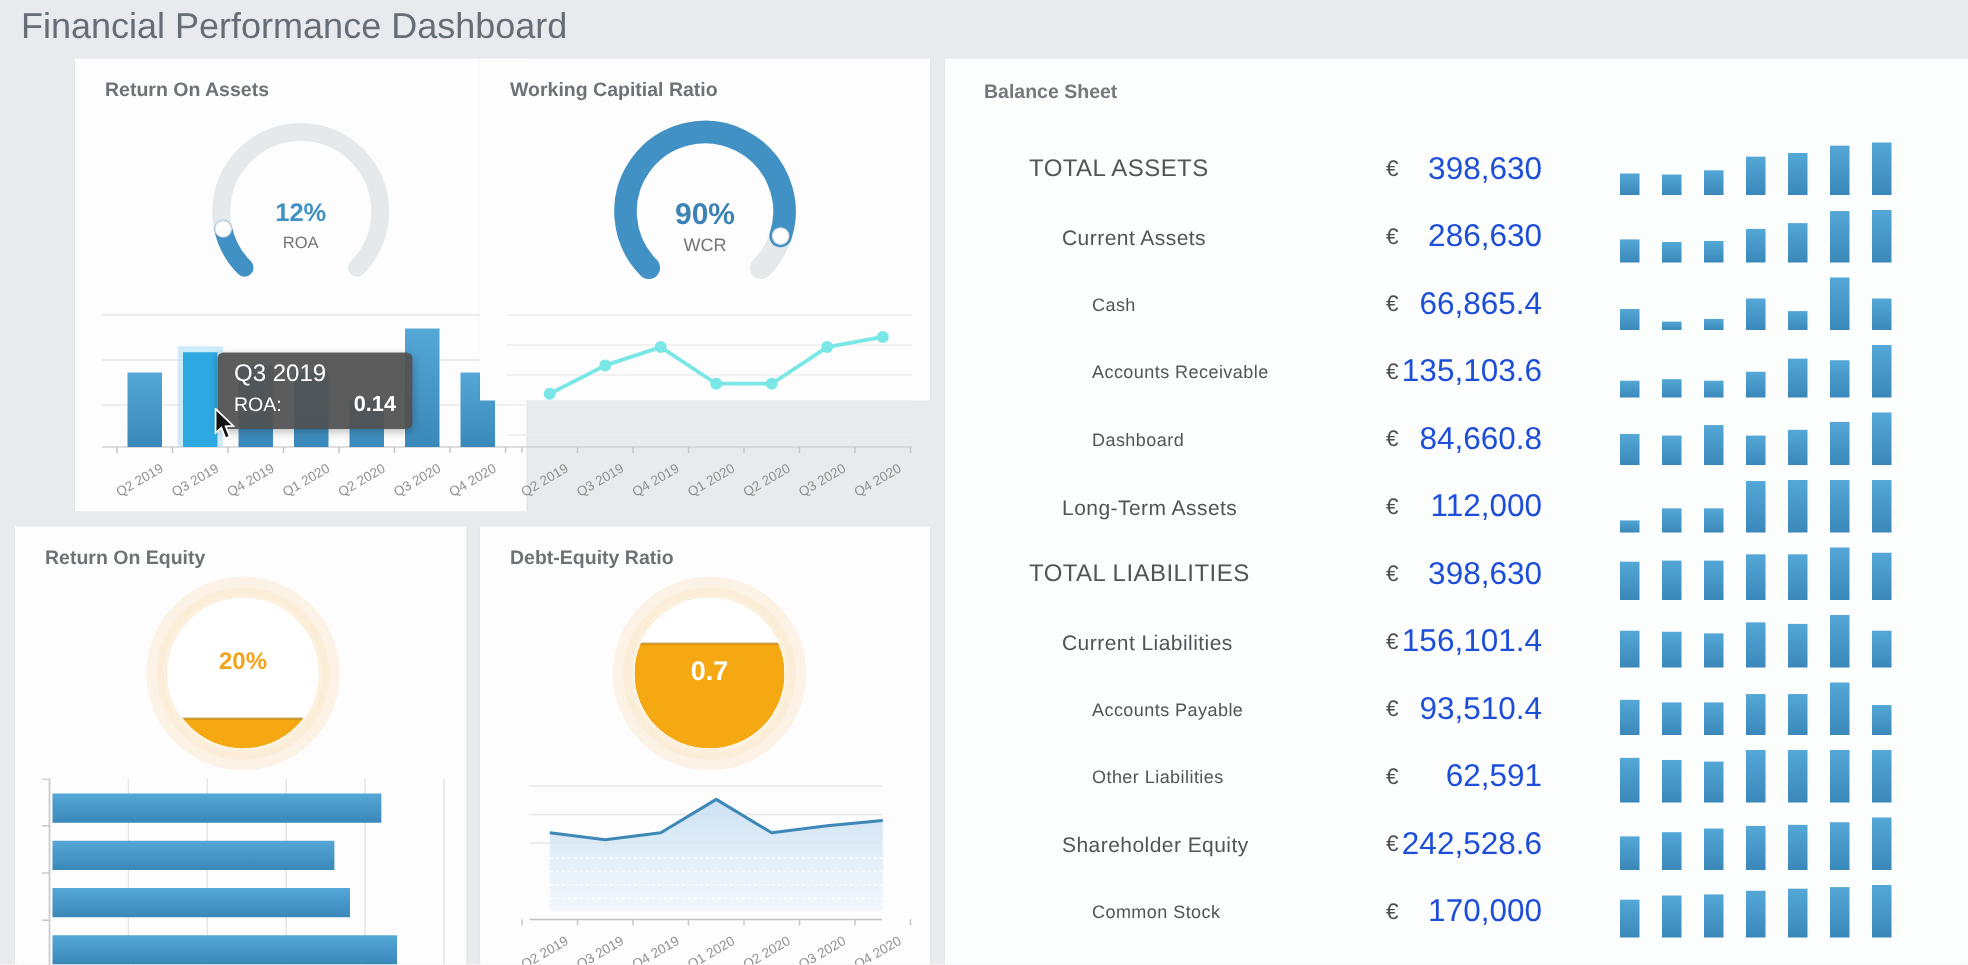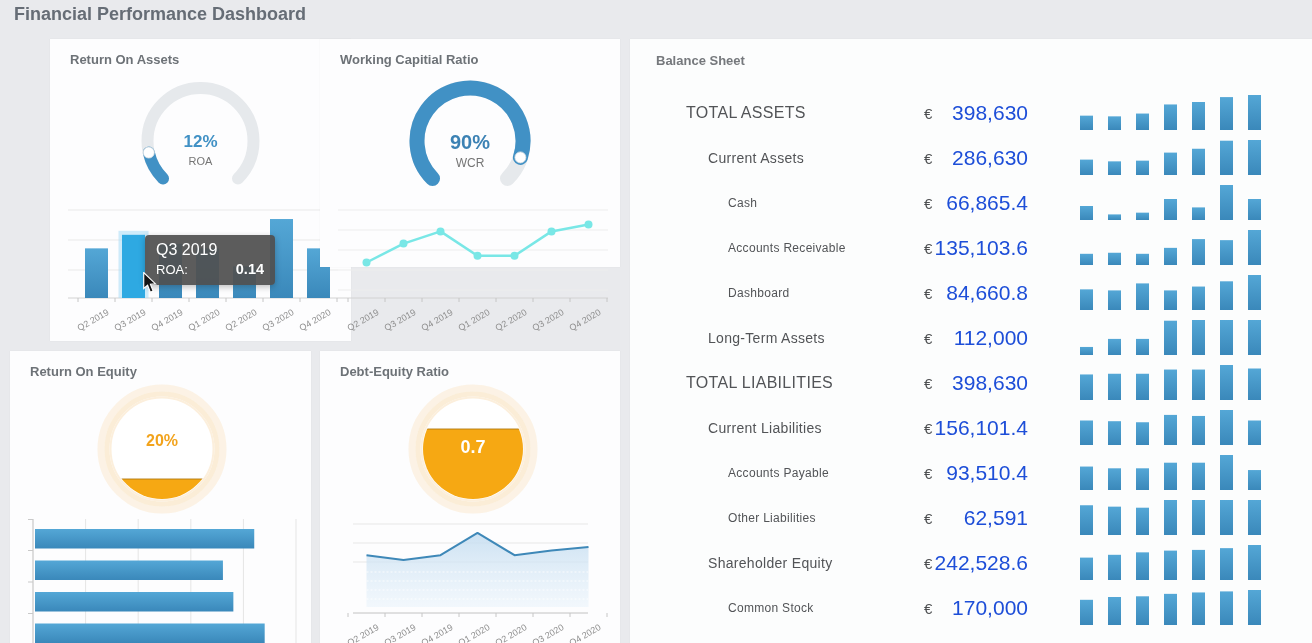--- a/index.html
+++ b/index.html
@@ -1,18 +1,18 @@
 <!DOCTYPE html>
 <html><head>
 <meta charset="utf-8">
 <style>
   * { margin:0; padding:0; box-sizing:border-box; }
   html,body { width:1312px; height:643px; overflow:hidden; }
   body { background:#e9eaed; font-family:"Liberation Sans", sans-serif; position:relative; }
-  .page-title { position:absolute; left:14px; top:4px; font-size:18px; font-weight:700; color:#666d76; }
+  .page-title { position:absolute; left:14px; top:4px; font-size:24px; font-weight:400; color:#666d76; }
   .card { position:absolute; background:#fdfdfe; box-shadow:0 0 1px rgba(0,0,0,0.08); }
   .card-title { position:absolute; left:20px; top:13px; font-size:13px; font-weight:700; color:#6d7277; }
   #card-roa { left:10px; top:39px; width:301px; height:302px;margin-left:40px; }
   #card-wcr { left:320px; top:39px; width:300px; height:228px; }
   #card-roe { left:10px; top:351px; width:301px; height:302px; }
   #card-der { left:320px; top:351px; width:300px; height:302px; }
   #panel-bs { left:630px; top:39px; width:682px; height:620px; background:#fcfdfd; }
   .gauge-svg { position:absolute; left:0; top:38px; }
   .liquid-svg { position:absolute; left:0; top:30px; }
   .chart-svg { position:absolute; left:0; }

